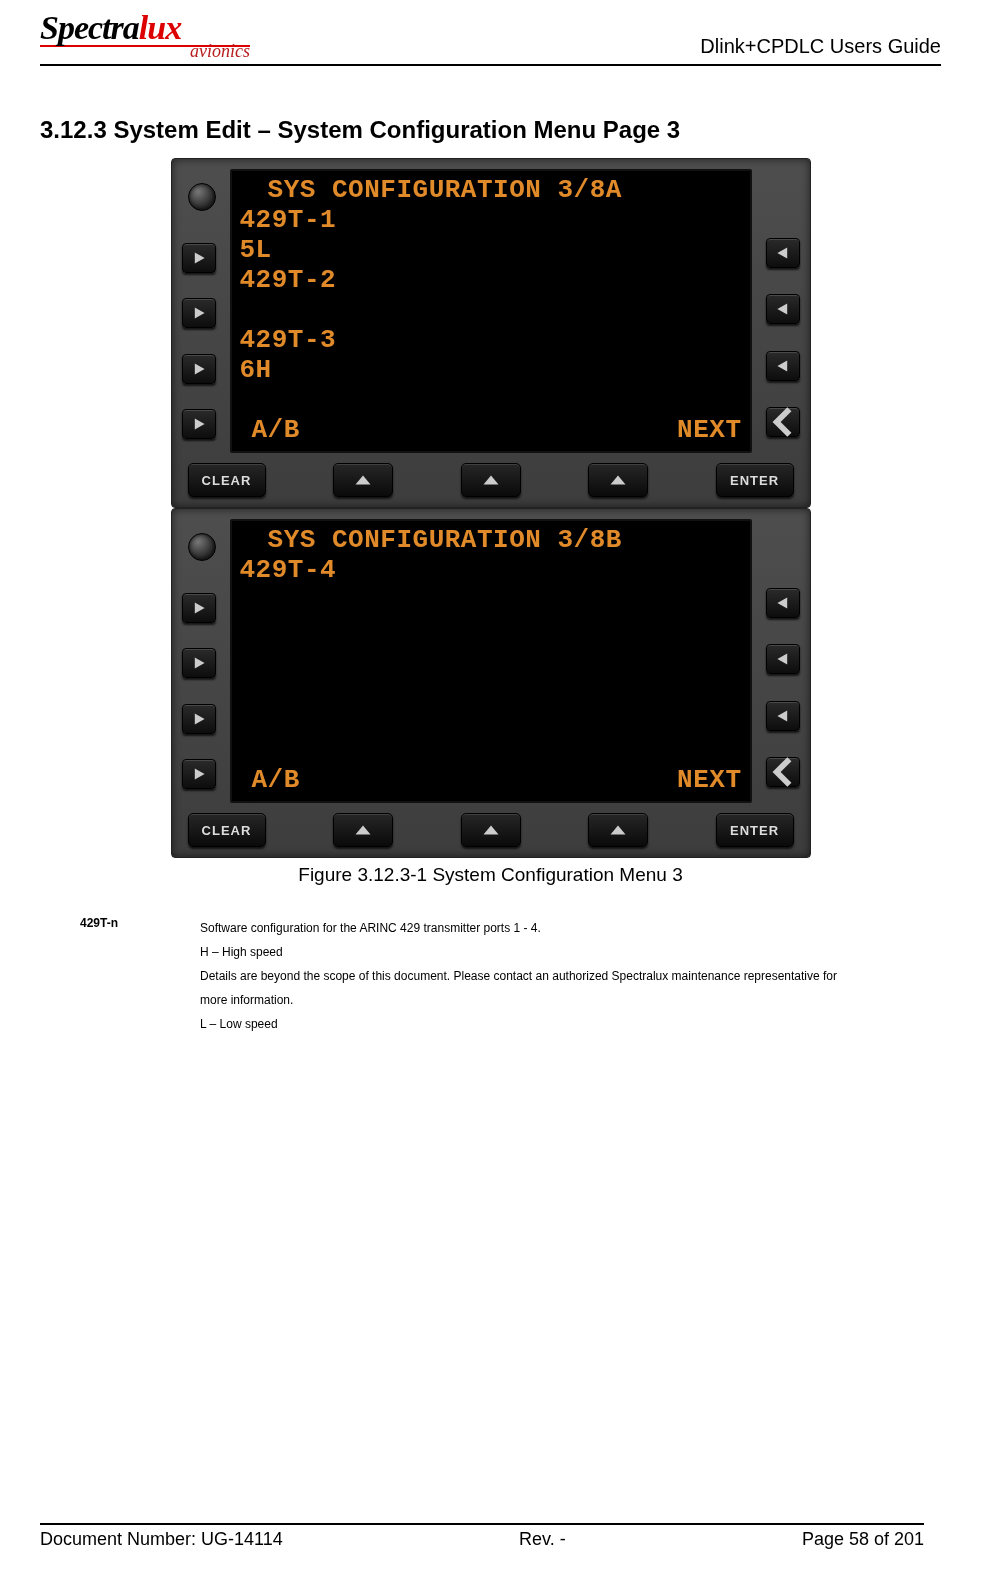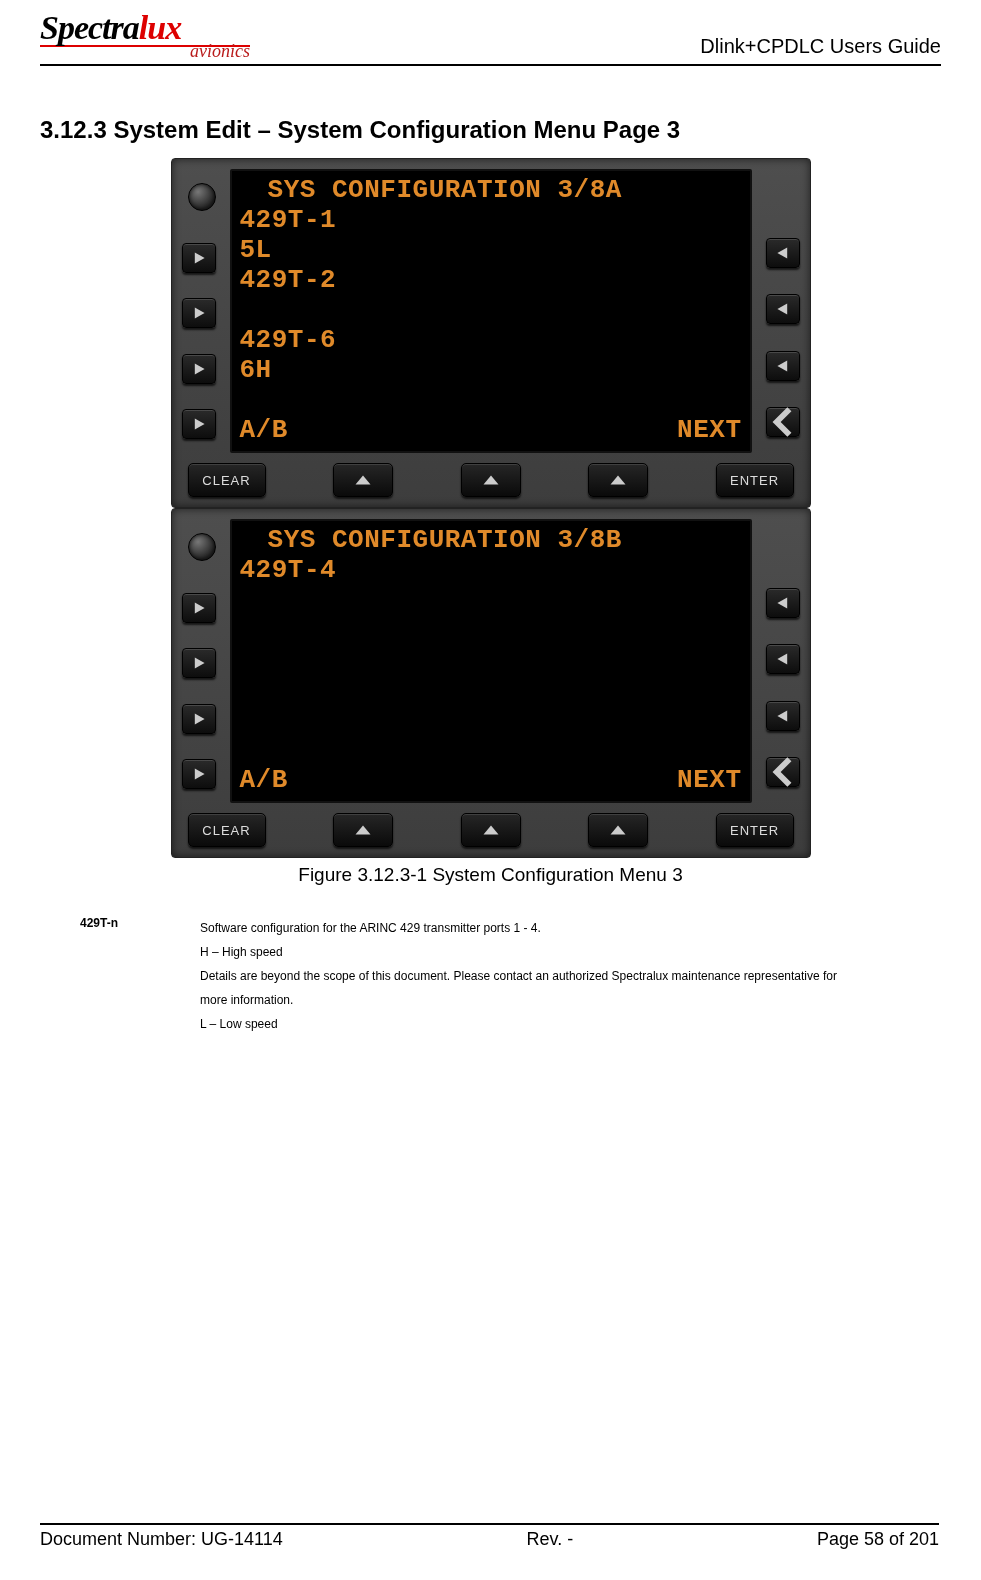--- a/index.html
+++ b/index.html
@@ -42,51 +42,51 @@
     box-shadow: inset 0 0 4px rgba(0,0,0,.8);
   }
   .screen {
     flex: 1; background: #000; border: 2px solid #111; border-radius: 2px;
     font-family: "Courier New", monospace; color: #e08a2a; font-size: 26px; line-height: 30px;
     padding: 4px 8px 6px 8px; min-height: 246px; position: relative;
     font-weight: bold; letter-spacing: 0.5px;
   }
   .screen .title-line { color: #e08a2a; text-align: left; padding-left: 12px; white-space: pre; }
   .screen-line { white-space: pre; min-height: 30px; }
-  .screen .bottom-row { display: flex; justify-content: space-between; }
+  .screen .bottom-row { display: flex; justify-content: space-between; margin-left: 12px; }
   .bezel-row {
     display: flex; justify-content: space-between; align-items: center;
     padding: 10px 6px 2px 6px; gap: 10px;
   }
   .hard-btn {
     height: 34px; background: linear-gradient(#262626,#0a0a0a);
     border: 1px solid #000; border-radius: 5px; display: flex; align-items: center; justify-content: center;
     box-shadow: inset 0 1px 0 rgba(255,255,255,.12), 0 2px 2px rgba(0,0,0,.7);
-    color: #ddd; font-family: Arial, sans-serif; font-size: 13px; font-weight: normal; letter-spacing: 1px;
+    color: #ddd; font-family: Arial, sans-serif; font-size: 13px; font-weight: bold; letter-spacing: 1px;
   }
   .hard-btn.wide { width: 78px; }
   .hard-btn.arrow { width: 60px; }
   .hard-btn svg { width: 18px; height: 14px; }
   .caret-btn {
     width: 34px; height: 30px; background: linear-gradient(#2a2a2a,#0d0d0d);
     border: 1px solid #000; border-radius: 4px; display: flex; align-items: center; justify-content: center;
     box-shadow: inset 0 1px 0 rgba(255,255,255,.15), 0 2px 2px rgba(0,0,0,.7);
     align-self: flex-end; margin-bottom: 2px;
   }
 
   
   .figure-caption { text-align: center; font-weight: normal; font-size: 19px; margin: 6px 0 30px 0; }
 
   
   .def-block { display: flex; gap: 40px; margin: 0 0 0 40px; font-size: 12px; }
   .def-term { font-weight: bold; width: 80px; flex-shrink: 0; }
   .def-body { line-height: 24px; max-width: 640px; }
 
   
-  .footer { position: absolute; bottom: 30px; left: 40px; right: 42px;
+  .footer { position: absolute; bottom: 30px; left: 40px; right: 57px;
             border-top: 2px solid #000; padding-top: 4px;
             display: flex; justify-content: space-between; font-size: 18px; }
 </style>
 </head>
 <body>
 
 <div class="page">
 
   <div class="header">
     <div class="logo">
@@ -127,21 +127,21 @@
                 <polygon points="2,1 9,5 2,9" fill="#ccc"></polygon>
               </svg>
             </div>
         </div>
         <div class="screen">
           <div class="screen-line title-line"> SYS CONFIGURATION 3/8A</div>
           <div class="screen-line">429T-1</div>
           <div class="screen-line">5L</div>
           <div class="screen-line">429T-2</div>
           <div class="screen-line"></div>
-          <div class="screen-line">429T-6</div>
+          <div class="screen-line">429T-3</div>
           <div class="screen-line">6H</div>
           <div class="screen-line"></div>
           <div class="screen-line bottom-row">
             <span>A/B</span>
             <span>NEXT</span>
           </div>
         </div>
         <div class="lsk-col right">
           <div style="height:28px"></div>
           <div class="lsk">

